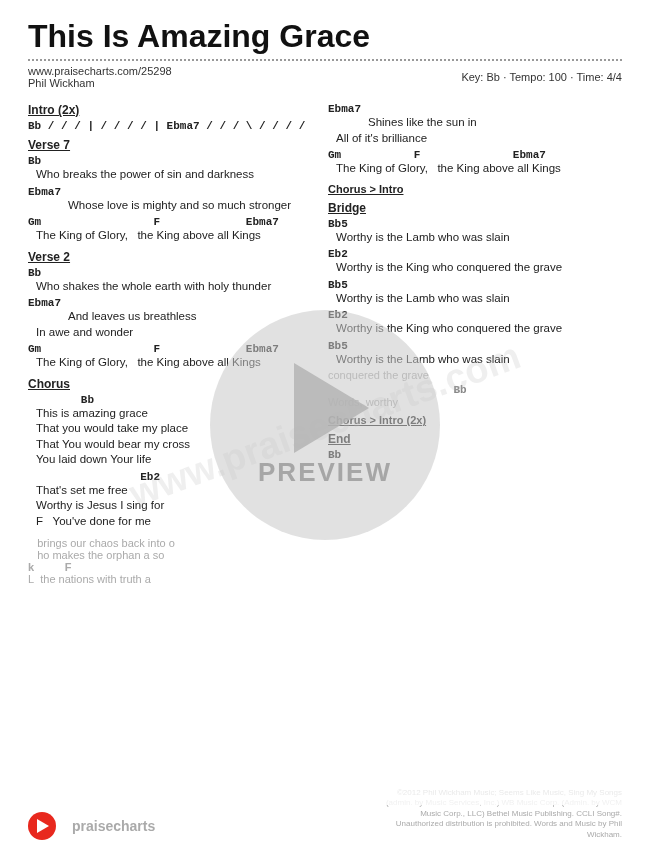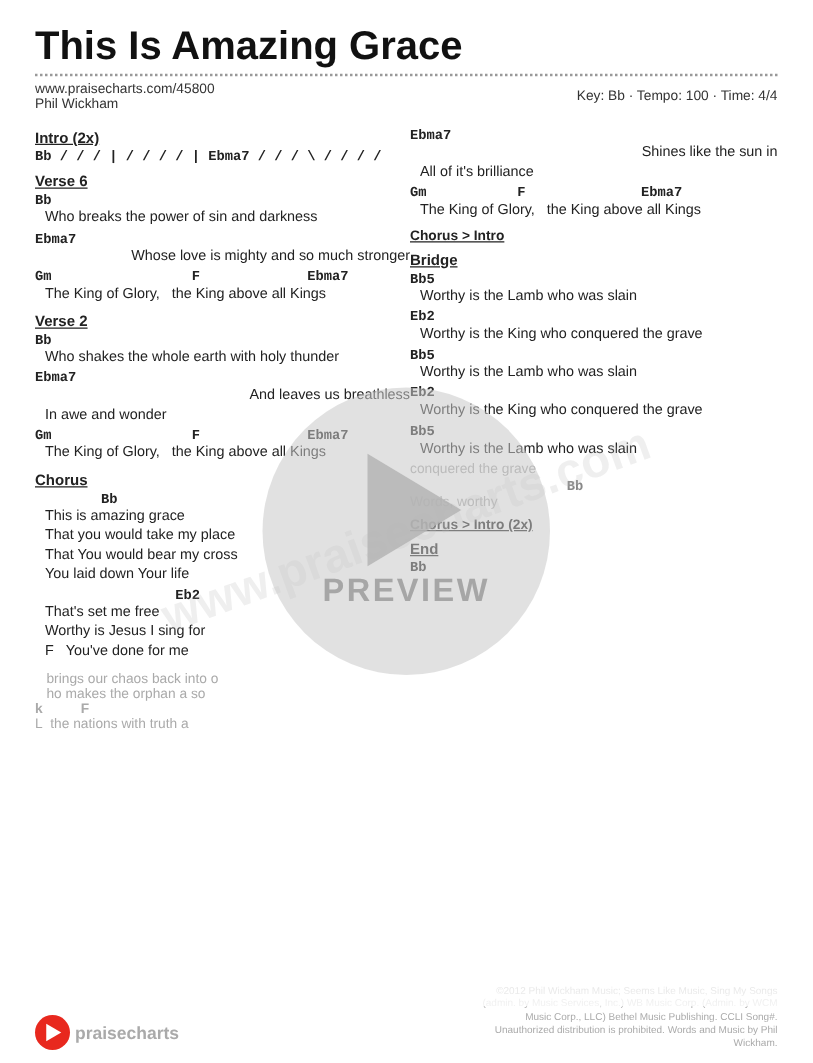--- a/index.html
+++ b/index.html
@@ -77,21 +77,20 @@
 
     .lyric-line {
       font-size: 11.5px;
       color: #222;
       margin-left: 8px;
       line-height: 1.35;
     }
 
     .lyric-indent {
       margin-left: 40px;
-      text-align: right;
     }
 
     .section-gap { margin-top: 6px; }
 
     .chorus-arrow {
       font-size: 11px;
       font-weight: bold;
     }
 
     
@@ -153,21 +152,21 @@
       z-index: 5;
     }
 
     
     .footer {
       position: absolute;
       bottom: 10px;
       left: 28px;
       display: flex;
       align-items: center;
-      gap: 4px;
+      gap: 16px;
     }
 
     .footer-logo {
       width: 28px;
       height: 28px;
       background: #e8281e;
       border-radius: 50%;
       display: flex;
       align-items: center;
       justify-content: center;
@@ -215,41 +214,41 @@
 <body>
 
 <div class="page">
 
   <div class="title">This Is Amazing Grace</div>
 
   <hr class="dotted-line">
 
   <div class="meta-row">
     <div>
-      <span>www.praisecharts.com/45800</span><br>
+      <span>www.praisecharts.com/25298</span><br>
       <span>Phil Wickham</span>
     </div>
     <div class="meta-right">
       <span>Key: Bb</span> ·
       <span>Tempo: 100</span> ·
       <span>Time: 4/4</span>
     </div>
   </div>
 
   <div class="content-area">
 
     <div class="col-left">
 
       <div class="section-gap">
         <div class="section-title">Intro (2x)</div>
         <div class="chord-line">Bb / / / | / / / / | Ebma7 / / / \ / / / /</div>
       </div>
 
       <div class="section-gap">
-        <div class="section-title">Verse 6</div>
+        <div class="section-title">Verse 7</div>
         <div class="chord-line">Bb</div>
         <div class="lyric-line">Who breaks the power of sin and darkness</div>
         <div class="chord-line">Ebma7</div>
         <div class="lyric-line lyric-indent">Whose love is mighty and so much stronger</div>
         <div class="chord-line">Gm&nbsp;&nbsp;&nbsp;&nbsp;&nbsp;&nbsp;&nbsp;&nbsp;&nbsp;&nbsp;&nbsp;&nbsp;&nbsp;&nbsp;&nbsp;&nbsp;&nbsp;F&nbsp;&nbsp;&nbsp;&nbsp;&nbsp;&nbsp;&nbsp;&nbsp;&nbsp;&nbsp;&nbsp;&nbsp;&nbsp;Ebma7</div>
         <div class="lyric-line">The King of Glory,&nbsp;&nbsp; the King above all Kings</div>
       </div>
 
       <div class="section-gap">
         <div class="section-title">Verse 2</div>

